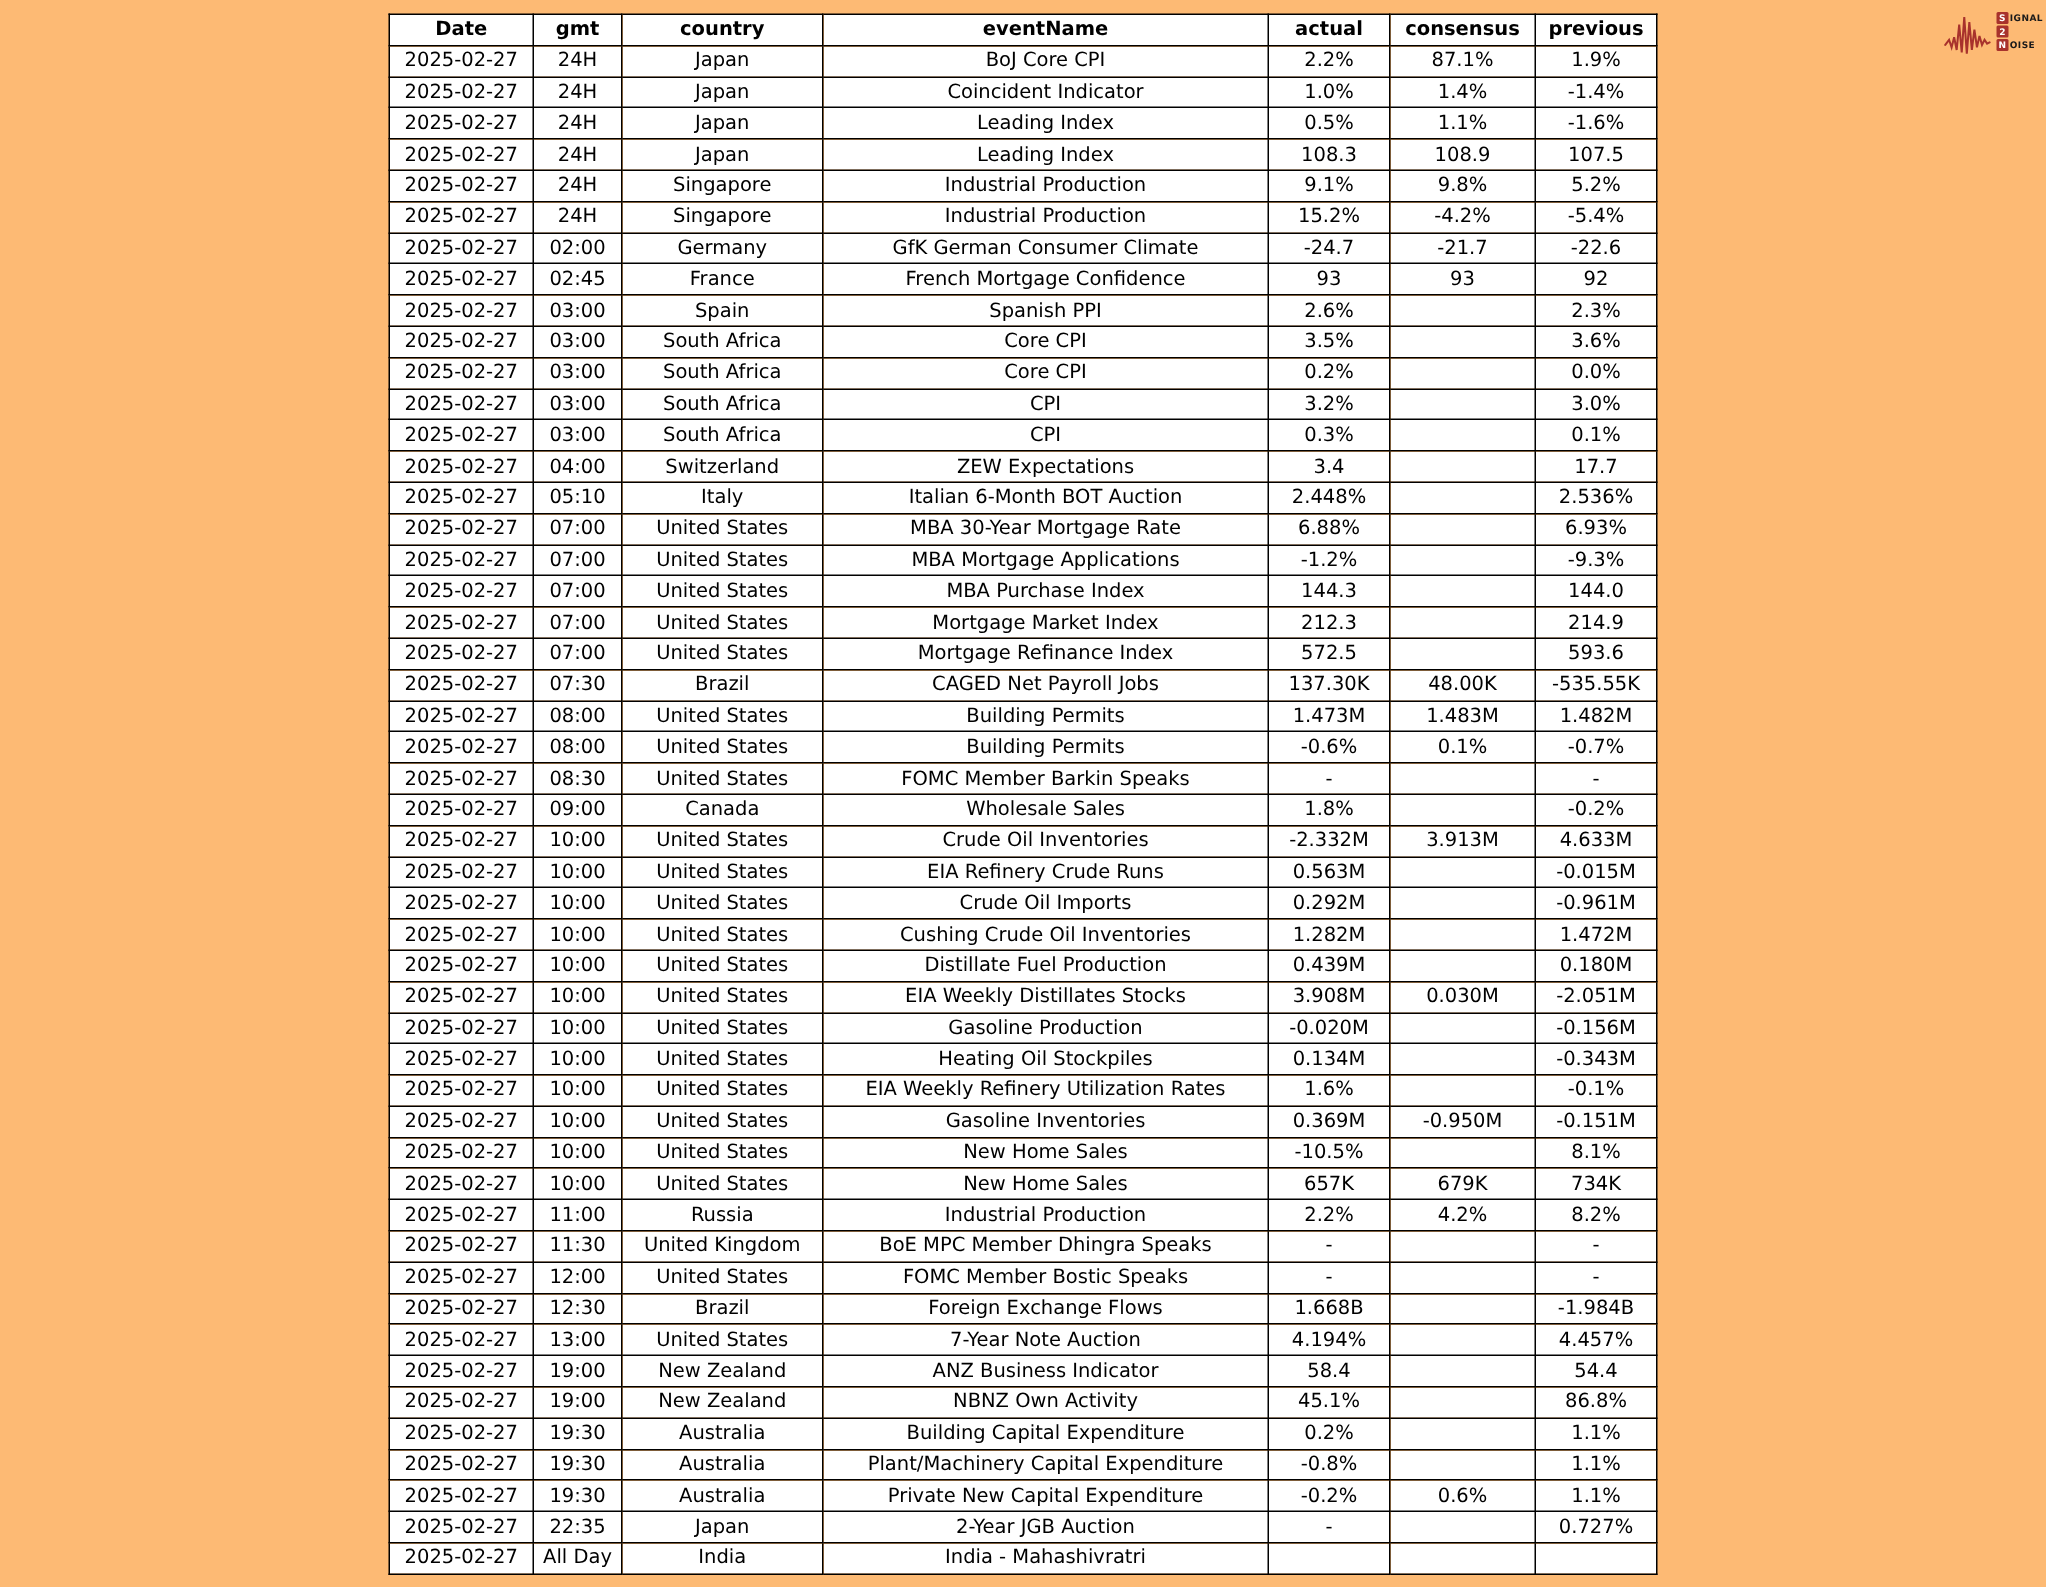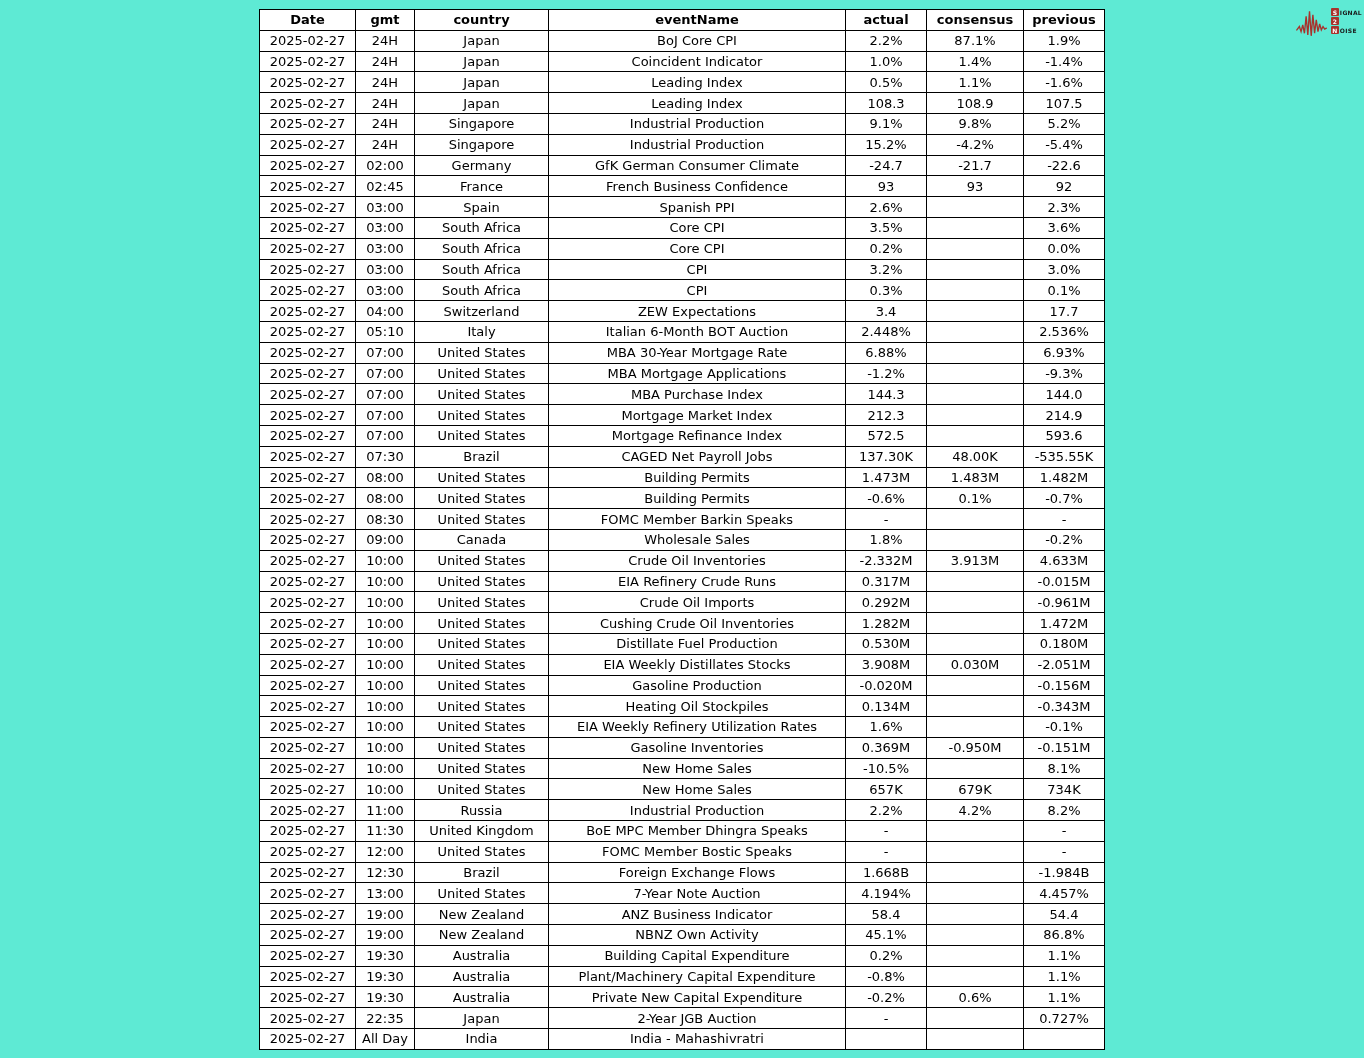--- a/index.html
+++ b/index.html
@@ -5,21 +5,21 @@
   html, body {
     margin: 0;
     padding: 0;
     background: #ffffff;
     font-family: "DejaVu Sans", "Liberation Sans", sans-serif;
   }
   .canvas {
     position: relative;
     width: 1364px;
     height: 1058px;
-    background: #5eead4;
+    background: #fdba74;
     overflow: hidden;
   }
 
   
   table.calendar {
     position: absolute;
     left: 259px;
     top: 9px;
     width: 845px;
     border-collapse: collapse;
@@ -173,21 +173,21 @@
           <td>Germany</td>
           <td>GfK German Consumer Climate</td>
           <td>-24.7</td>
           <td>-21.7</td>
           <td>-22.6</td>
         </tr>
         <tr>
           <td>2025-02-27</td>
           <td>02:45</td>
           <td>France</td>
-          <td>French Business Confidence</td>
+          <td>French Mortgage Confidence</td>
           <td>93</td>
           <td>93</td>
           <td>92</td>
         </tr>
         <tr>
           <td>2025-02-27</td>
           <td>03:00</td>
           <td>Spain</td>
           <td>Spanish PPI</td>
           <td>2.6%</td>
@@ -345,21 +345,21 @@
           <td>Crude Oil Inventories</td>
           <td>-2.332M</td>
           <td>3.913M</td>
           <td>4.633M</td>
         </tr>
         <tr>
           <td>2025-02-27</td>
           <td>10:00</td>
           <td>United States</td>
           <td>EIA Refinery Crude Runs</td>
-          <td>0.317M</td>
+          <td>0.563M</td>
           <td></td>
           <td>-0.015M</td>
         </tr>
         <tr>
           <td>2025-02-27</td>
           <td>10:00</td>
           <td>United States</td>
           <td>Crude Oil Imports</td>
           <td>0.292M</td>
           <td></td>
@@ -372,21 +372,21 @@
           <td>Cushing Crude Oil Inventories</td>
           <td>1.282M</td>
           <td></td>
           <td>1.472M</td>
         </tr>
         <tr>
           <td>2025-02-27</td>
           <td>10:00</td>
           <td>United States</td>
           <td>Distillate Fuel Production</td>
-          <td>0.530M</td>
+          <td>0.439M</td>
           <td></td>
           <td>0.180M</td>
         </tr>
         <tr>
           <td>2025-02-27</td>
           <td>10:00</td>
           <td>United States</td>
           <td>EIA Weekly Distillates Stocks</td>
           <td>3.908M</td>
           <td>0.030M</td>

